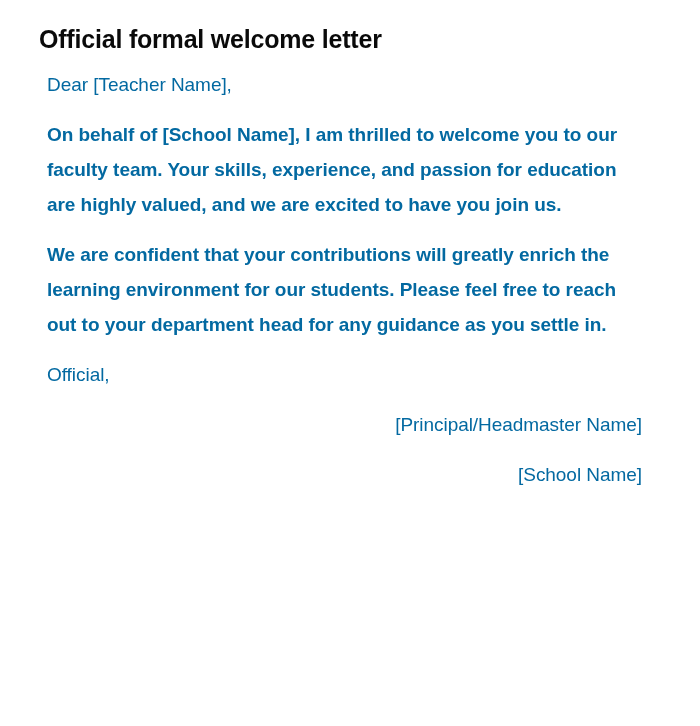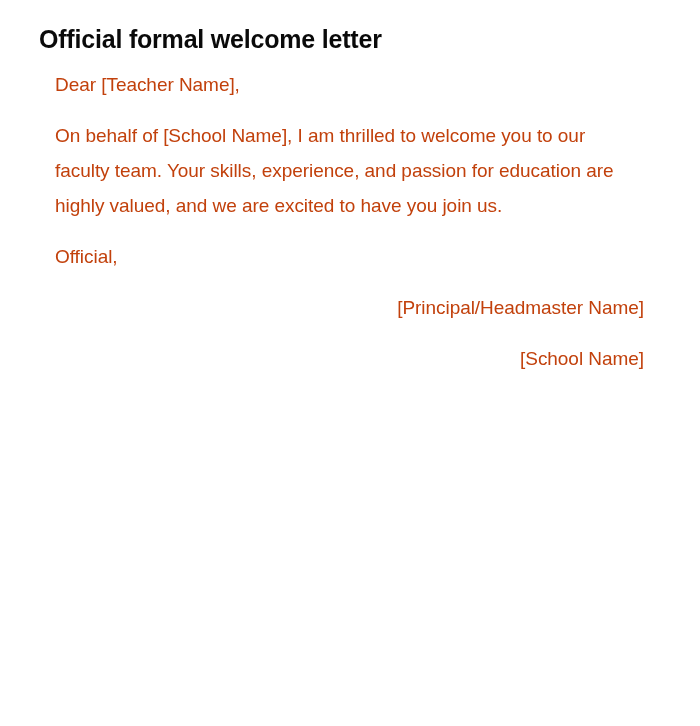--- a/index.html
+++ b/index.html
@@ -32,35 +32,36 @@
     letter-spacing: -0.2px;
     font-stretch: condensed;
     padding-top: 24px;
     white-space: nowrap;
   }
   .letter-body {
     margin: 0;
     padding: 0;
   }
   .letter-para {
-    margin: 16px;
+    margin: 8px;
     padding: 0;
     font-size: 19px;
     line-height: 35px;
     font-weight: 400;
-    color: #c2410c;
+    color: #0369a1;
     max-width: 595px;
     letter-spacing: -0.05px;
     word-spacing: 0px;
   }
   .letter-para.salutation {
     margin-top: 13px;
   }
   .letter-para.gap {
     margin-top: 15px;
+    font-weight: bold;
   }
   .letter-para.signoff {
     margin-top: 15px;
   }
   .letter-para.signature-line {
     margin-top: 15px;
     text-align: right;
   }
   .letter-para.narrow {
     max-width: 600px;
@@ -72,20 +73,21 @@
 <div class="letter">
 
   <h1 class="letter-title">Official formal welcome letter</h1>
 
   <div class="letter-body">
 
     <p class="letter-para salutation">Dear [Teacher Name],</p>
 
     <p class="letter-para gap">On behalf of [School Name], I am thrilled to welcome you to our faculty team. Your skills, experience, and passion for education are highly valued, and we are excited to have you join us.</p>
 
+    <p class="letter-para gap narrow">We are confident that your contributions will greatly enrich the learning environment for our students. Please feel free to reach out to your department head for any guidance as you settle in.</p>
 
 
     <p class="letter-para signoff">Official,</p>
 
     <p class="letter-para signature-line">[Principal/Headmaster Name]</p>
 
     <p class="letter-para signature-line">[School Name]</p>
 
   </div>
 </div>

